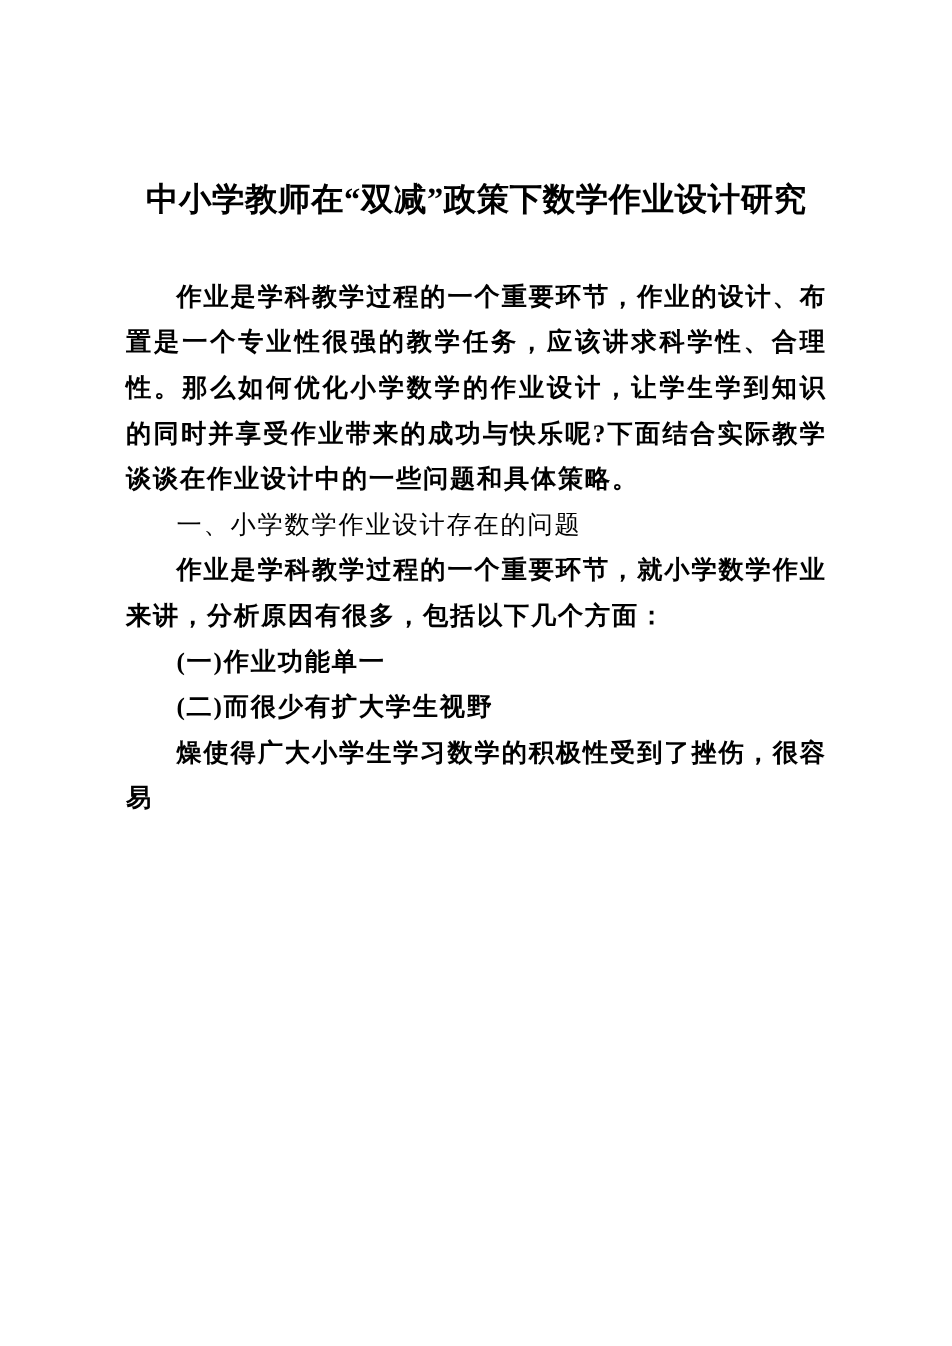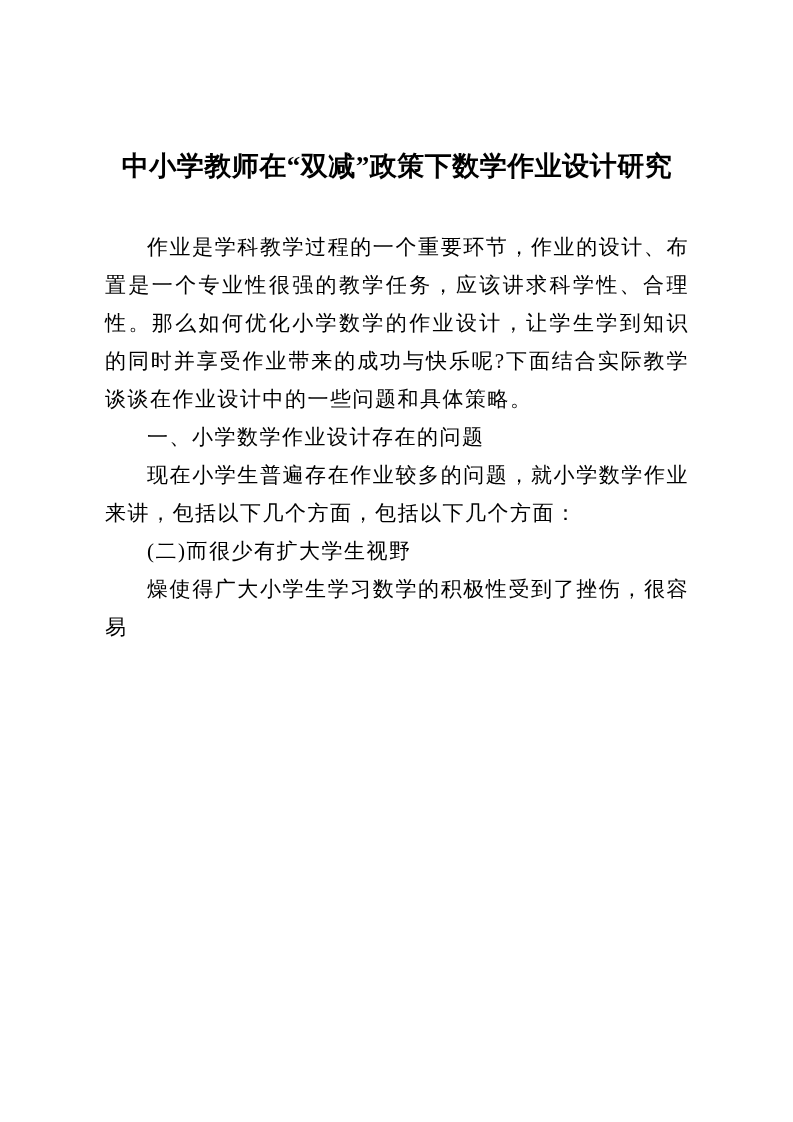--- a/index.html
+++ b/index.html
@@ -27,36 +27,38 @@
     text-align: center;
     letter-spacing: 0.5px;
   }
   .para {
     margin: 0;
     font-size: 21px;
     line-height: 38px;
     letter-spacing: 1.5px;
     text-align: justify;
     text-indent: 2em;
+    font-weight: bold;
   }
   .para.heading {
     font-weight: normal;
   }
 </style>
 </head>
 <body>
 
 <div class="page">
   <h1 class="doc-title">中小学教师在“双减”政策下数学作业设计研究</h1>
 
   <p class="para">作业是学科教学过程的一个重要环节，作业的设计、布置是一个专业性很强的教学任务，应该讲求科学性、合理性。那么如何优化小学数学的作业设计，让学生学到知识的同时并享受作业带来的成功与快乐呢?下面结合实际教学谈谈在作业设计中的一些问题和具体策略。</p>
 
   <p class="para heading">一、小学数学作业设计存在的问题</p>
 
-  <p class="para">现在小学生普遍存在作业较多的问题，就小学数学作业来讲，包括以下几个方面，包括以下几个方面：</p>
+  <p class="para">作业是学科教学过程的一个重要环节，就小学数学作业来讲，分析原因有很多，包括以下几个方面：</p>
 
+  <p class="para">(一)作业功能单一</p>
 
 
   <p class="para">(二)而很少有扩大学生视野</p>
 
 
   <p class="para">燥使得广大小学生学习数学的积极性受到了挫伤，很容易</p>
 </div>
 
 </body></html>

